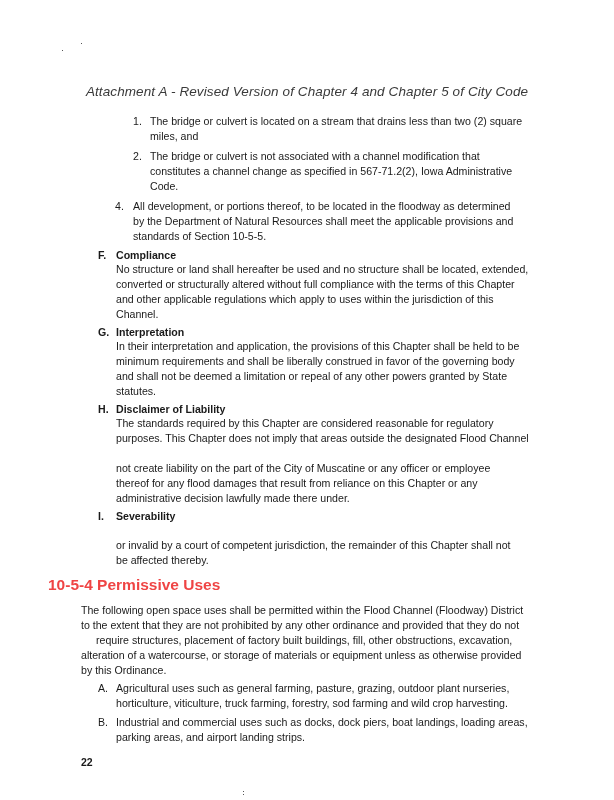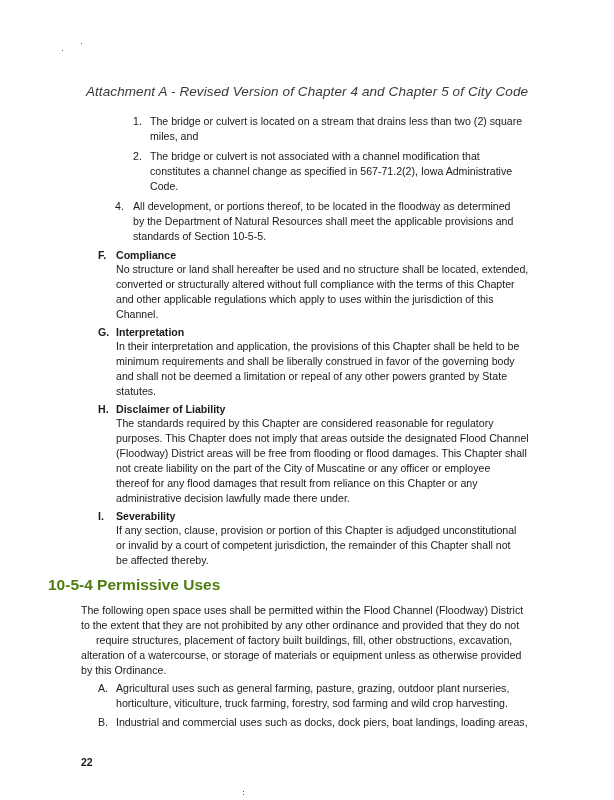--- a/index.html
+++ b/index.html
@@ -11,21 +11,21 @@
     .page { position: absolute; left: 0; top: 0; width: 614px; height: 800px; margin-top: 29px; }
     .speck { position: absolute; width: 1px; height: 1px; background: #555; }
     .header {
       position: absolute; left: 0; width: 614px; top: 55px; text-align: center;
       font-style: italic; font-size: 13.5px; color: #3a3a3a; letter-spacing: 0.1px;
     }
     .row { position: absolute; font-size: 10.6px; line-height: 15px; }
     .bold { font-weight: bold; }
     .h2 {
       position: absolute; left: 48px; top: 547px;
-      font-size: 15.5px; font-weight: bold; color: #4d7c0f;
+      font-size: 15.5px; font-weight: bold; color: #ef4444;
     }
     .pagenum { position: absolute; left: 81px; top: 727px; font-size: 10.5px; font-weight: bold; }
   </style>
 </head>
 <body>
 
 <div class="page">
   <div class="speck" style="left:62px;top:21px"></div>
   <div class="speck" style="left:81px;top:14px"></div>
   <div class="speck" style="left:243px;top:762px"></div>
@@ -59,40 +59,39 @@
   <div class="row bold" style="left:116px;top:296px">Interpretation</div>
   <div class="row" style="left:116px;top:310px">In their interpretation and application, the provisions of this Chapter shall be held to be</div>
   <div class="row" style="left:116px;top:325px">minimum requirements and shall be liberally construed in favor of the governing body</div>
   <div class="row" style="left:116px;top:340px">and shall not be deemed a limitation or repeal of any other powers granted by State</div>
   <div class="row" style="left:116px;top:355px">statutes.</div>
 
   <div class="row bold" style="left:98px;top:373px">H.</div>
   <div class="row bold" style="left:116px;top:373px">Disclaimer of Liability</div>
   <div class="row" style="left:116px;top:387px">The standards required by this Chapter are considered reasonable for regulatory</div>
   <div class="row" style="left:116px;top:402px">purposes. This Chapter does not imply that areas outside the designated Flood Channel</div>
-  <div class="row" style="left:116px;top:417px">(Floodway) District areas will be free from flooding or flood damages. This Chapter shall</div>
   <div class="row" style="left:116px;top:432px">not create liability on the part of the City of Muscatine or any officer or employee</div>
   <div class="row" style="left:116px;top:447px">thereof for any flood damages that result from reliance on this Chapter or any</div>
   <div class="row" style="left:116px;top:462px">administrative decision lawfully made there under.</div>
 
   <div class="row bold" style="left:98px;top:480px">I.</div>
   <div class="row bold" style="left:116px;top:480px">Severability</div>
-  <div class="row" style="left:116px;top:494px">If any section, clause, provision or portion of this Chapter is adjudged unconstitutional</div>
   <div class="row" style="left:116px;top:509px">or invalid by a court of competent jurisdiction, the remainder of this Chapter shall not</div>
   <div class="row" style="left:116px;top:524px">be affected thereby.</div>
 
   <div class="h2">10-5-4 Permissive Uses</div>
 
   <div class="row" style="left:81px;top:574px">The following open space uses shall be permitted within the Flood Channel (Floodway) District</div>
   <div class="row" style="left:81px;top:589px">to the extent that they are not prohibited by any other ordinance and provided that they do not</div>
   <div class="row" style="left:96px;top:604px">require structures, placement of factory built buildings, fill, other obstructions, excavation,</div>
   <div class="row" style="left:81px;top:619px">alteration of a watercourse, or storage of materials or equipment unless as otherwise provided</div>
   <div class="row" style="left:81px;top:634px">by this Ordinance.</div>
 
   <div class="row" style="left:98px;top:652px">A.</div>
   <div class="row" style="left:116px;top:652px">Agricultural uses such as general farming, pasture, grazing, outdoor plant nurseries,</div>
   <div class="row" style="left:116px;top:667px">horticulture, viticulture, truck farming, forestry, sod farming and wild crop harvesting.</div>
 
   <div class="row" style="left:98px;top:686px">B.</div>
   <div class="row" style="left:116px;top:686px">Industrial and commercial uses such as docks, dock piers, boat landings, loading areas,</div>
+  <div class="row" style="left:116px;top:701px">parking areas, and airport landing strips.</div>
 
   <div class="pagenum">22</div>
 </div>
 
 </body></html>

